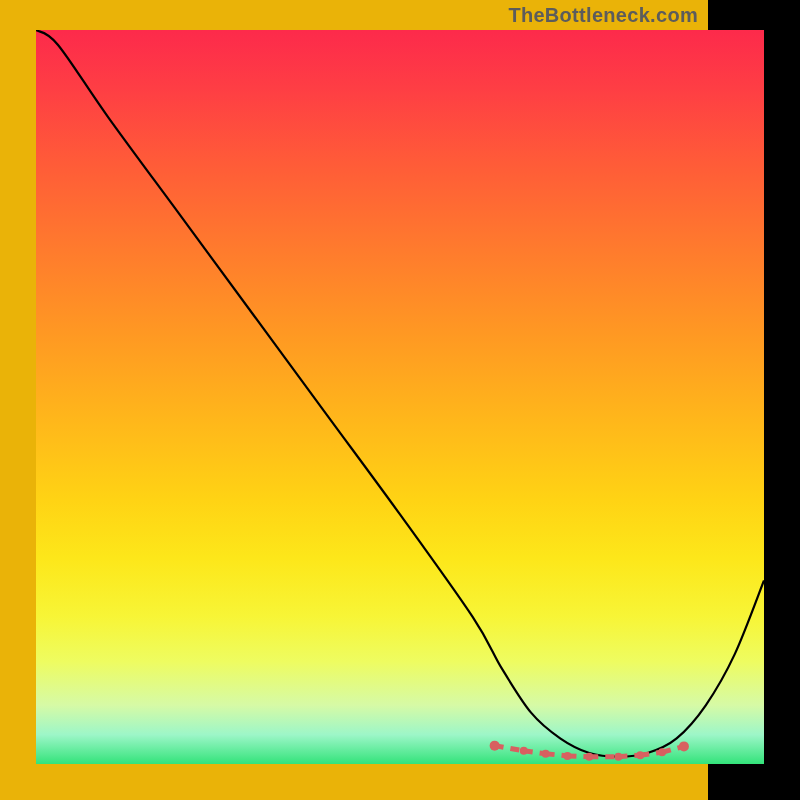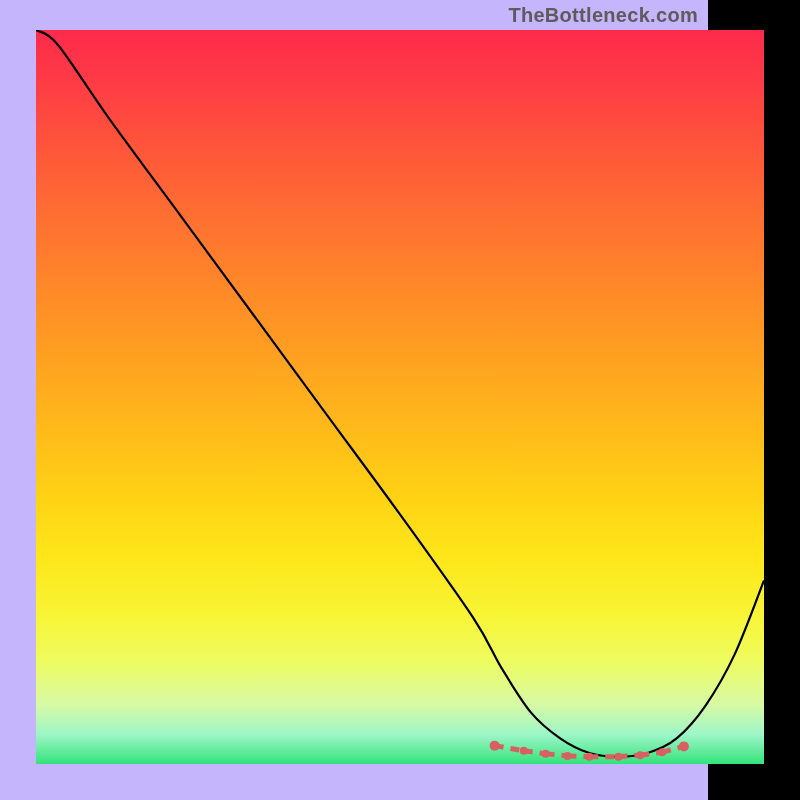--- a/index.html
+++ b/index.html
@@ -8,21 +8,21 @@
     width: 800px;
     height: 800px;
     background: #000;
     font-family: Arial, Helvetica, sans-serif;
     overflow: hidden;
   }
   .frame {
     position: relative;
     width: 708px;
     height: 800px;
-    background: #c4b5fd;
+    background: #eab308;
   }
   .attribution {
     position: absolute;
     top: 4px;
     right: 10px;
     color: #5c5c5c;
     font-size: 20px;
     font-weight: 600;
     letter-spacing: 0.3px;
     z-index: 30;

